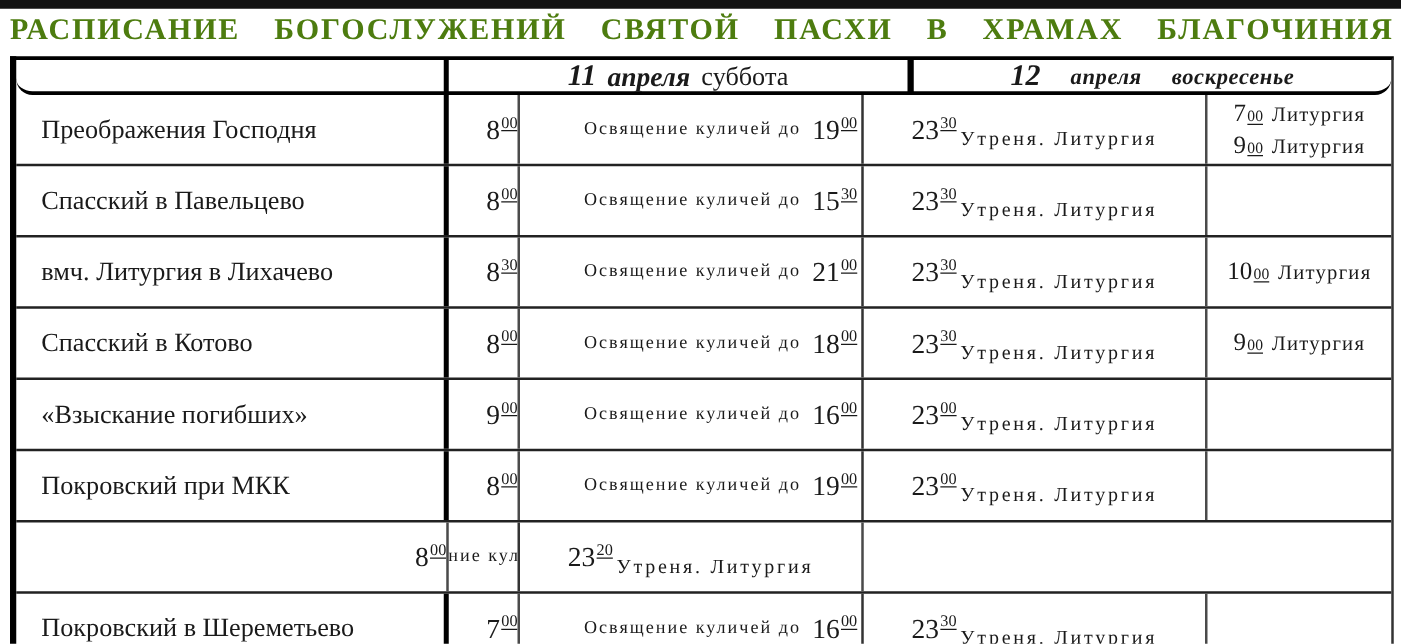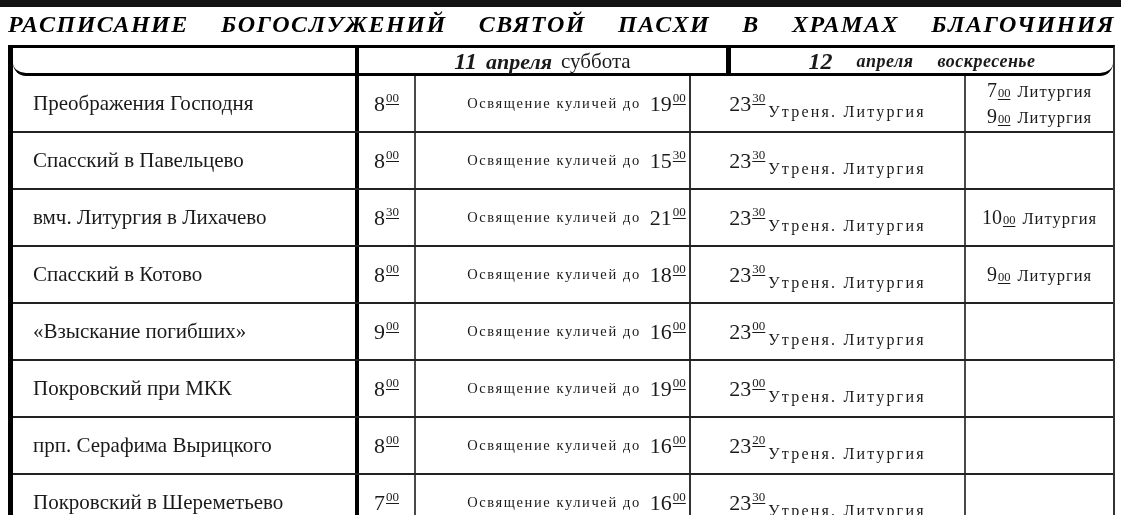--- a/index.html
+++ b/index.html
@@ -6,22 +6,21 @@
   html, body {
     width: 1121px; height: 515px; overflow: hidden;
     background: #ffffff; color: #1a1a1a;
     font-family: "Liberation Serif", serif;
   }
   .top-rule { width: 1121px; height: 7px; background: #131313; }
   .title {
     width: 1107px; margin: 4px 6px 0 8px;
     font-size: 24px; font-weight: bold; letter-spacing: 1.5px;
     white-space: nowrap; text-align: justify; text-align-last: justify;
-    color: #000000;
-    font-style: italic;
+    color: #4d7c0f;
   }
   .schedule {
     margin: 7px 0 0 8px; width: 1107px;
     border-top: 3px solid #000;
     border-left: 5px solid #000;
     border-right: 2px solid #333;
   }
   
   .hdr-row {
     display: grid; grid-template-columns: 346px 372px 1fr;
@@ -35,21 +34,21 @@
   .d-month-sat { font-size: 22px; font-weight: bold; font-style: italic; }
   .d-week-sat  { font-size: 21px; }
   .d-month-sun, .d-week-sun { font-size: 18px; font-weight: bold; font-style: italic; letter-spacing: .5px; }
   
   .row {
     display: grid; grid-template-columns: 346px 57px 275px 275px 1fr;
     height: 57px; border-bottom: 2px solid #222;
   }
   .cell { display: flex; align-items: center; overflow: hidden; }
   .c-name  { padding-left: 20px; font-size: 21px; border-right: 4px solid #000; }
-  .c-time  { justify-content: center; border-right: 2px solid #4a4a4a; }
+  .c-time  { justify-content: flex-end; border-right: 2px solid #4a4a4a; }
   .c-bless { justify-content: center; gap: 9px; border-right: 2px solid #333; }
   .c-night { justify-content: center; gap: 3px; border-right: 2px solid #4a4a4a; }
   .c-sun   { flex-direction: column; justify-content: center; align-items: center; }
   .tm { font-size: 22px; white-space: nowrap; }
   sup.ts {
     font-size: 13px; line-height: 0; margin-left: 1px;
     text-decoration: underline; text-underline-offset: 2px;
   }
   .bless-text { font-size: 14.5px; letter-spacing: 1.6px; white-space: nowrap; margin-left: 48px; }
   .night-text { font-size: 16px; letter-spacing: 2.2px; white-space: nowrap; margin-top: 17px; }
@@ -219,23 +218,20 @@
             <span class="tm"><span>23</span><sup class="ts">00</sup></span>
             <span class="night-text">Утреня. Литургия</span>
           </div>
         <div class="cell c-sun">
           
           
         </div>
       </div>
 
       <div class="row">
-        <div class="cell c-name">
-            <span>прп. Серафима Вырицкого</span>
-          </div>
         <div class="cell c-time">
             <span class="tm"><span>8</span><sup class="ts">00</sup></span>
           </div>
         <div class="cell c-bless">
             <span class="bless-text">Освящение куличей до</span>
             <span class="tm"><span>16</span><sup class="ts">00</sup></span>
           </div>
         <div class="cell c-night">
             <span class="tm"><span>23</span><sup class="ts">20</sup></span>
             <span class="night-text">Утреня. Литургия</span>

